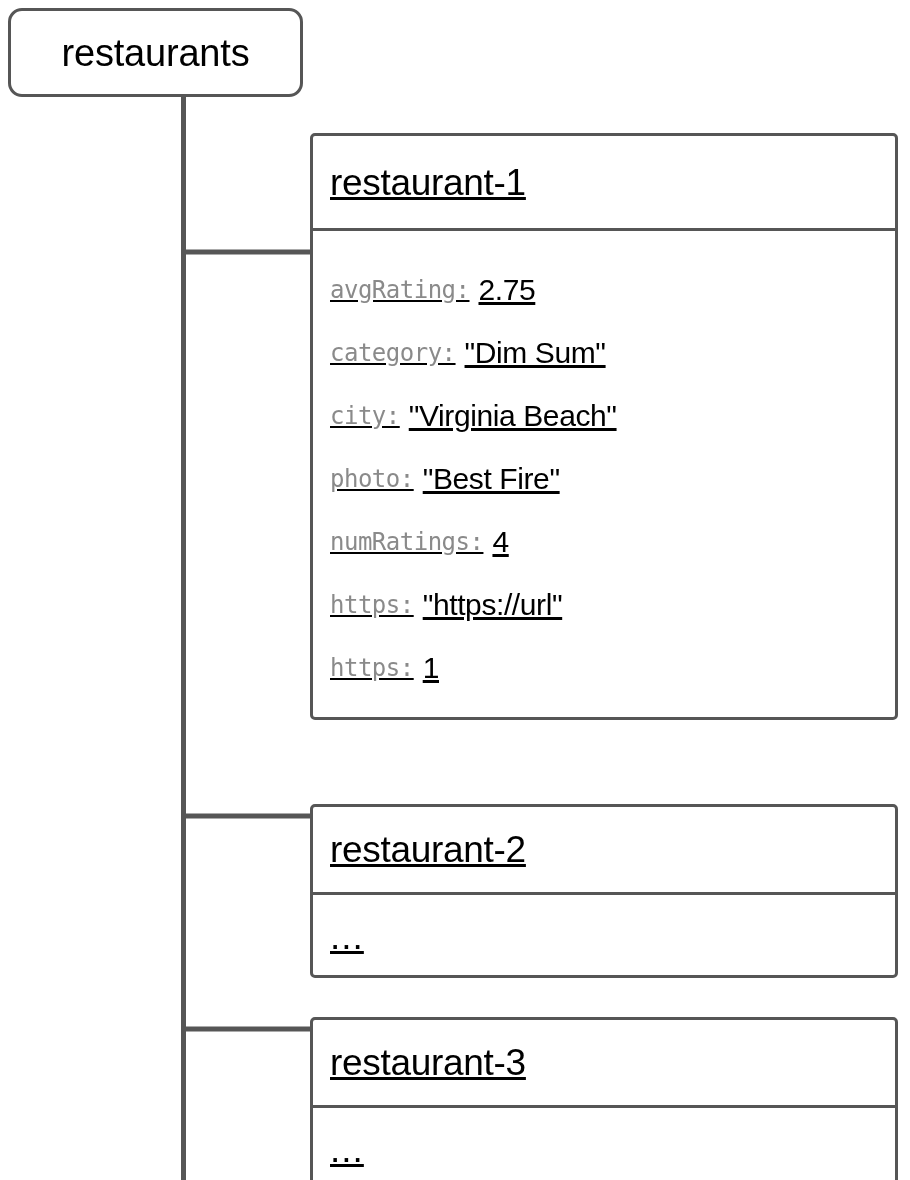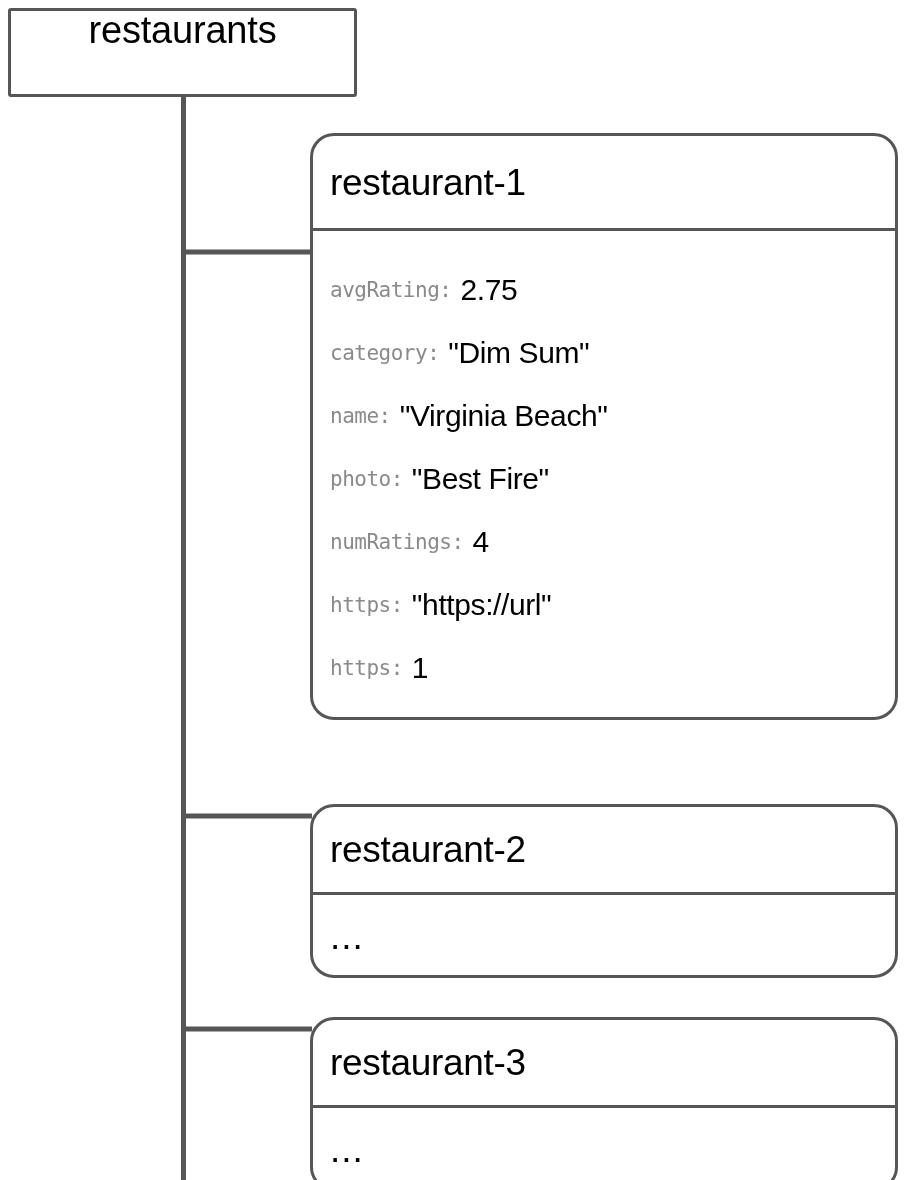--- a/index.html
+++ b/index.html
@@ -27,45 +27,46 @@
     top: 0;
     width: 910px;
     height: 1180px;
   }
 
   
   .root-node {
     position: absolute;
     left: 8px;
     top: 8px;
-    width: 349px;
+    width: 295px;
     height: 89px;
     box-sizing: border-box;
     border: 3px solid #565656;
-    border-radius: 3px;
+    border-radius: 14px;
     background: #ffffff;
     display: flex;
-    align-items: flex-start;
+    align-items: center;
     justify-content: center;
   }
   .root-label {
     font-size: 38px;
     color: #000000;
     line-height: 1;
     letter-spacing: -0.2px;
   }
 
   
   .card {
     position: absolute;
     box-sizing: border-box;
     border: 3px solid #565656;
-    border-radius: 24px;
+    border-radius: 5px;
     background: #ffffff;
     overflow: hidden;
+    text-decoration: underline;
   }
   .card-header {
     box-sizing: border-box;
     border-bottom: 3px solid #565656;
     display: flex;
     align-items: center;
     padding-left: 17px;
   }
   .card-title {
     font-size: 37px;
@@ -100,21 +101,21 @@
 
   
   .field-row {
     height: 63px;
     display: flex;
     align-items: center;
     white-space: nowrap;
   }
   .field-key {
     font-family: "DejaVu Sans Mono", monospace;
-    font-size: 21px;
+    font-size: 24px;
     color: #8a8a8a;
     letter-spacing: -0.5px;
   }
   .field-value {
     font-size: 30px;
     color: #000000;
     margin-left: 9px;
     letter-spacing: -0.4px;
   }
 
@@ -155,21 +156,21 @@
         <span class="field-key">avgRating:</span>
         <span class="field-value">2.75</span>
       </div>
 
       <div class="field-row">
         <span class="field-key">category:</span>
         <span class="field-value">"Dim Sum"</span>
       </div>
 
       <div class="field-row">
-        <span class="field-key">name:</span>
+        <span class="field-key">city:</span>
         <span class="field-value">"Virginia Beach"</span>
       </div>
 
       <div class="field-row">
         <span class="field-key">photo:</span>
         <span class="field-value">"Best Fire"</span>
       </div>
 
       <div class="field-row">
         <span class="field-key">numRatings:</span>

